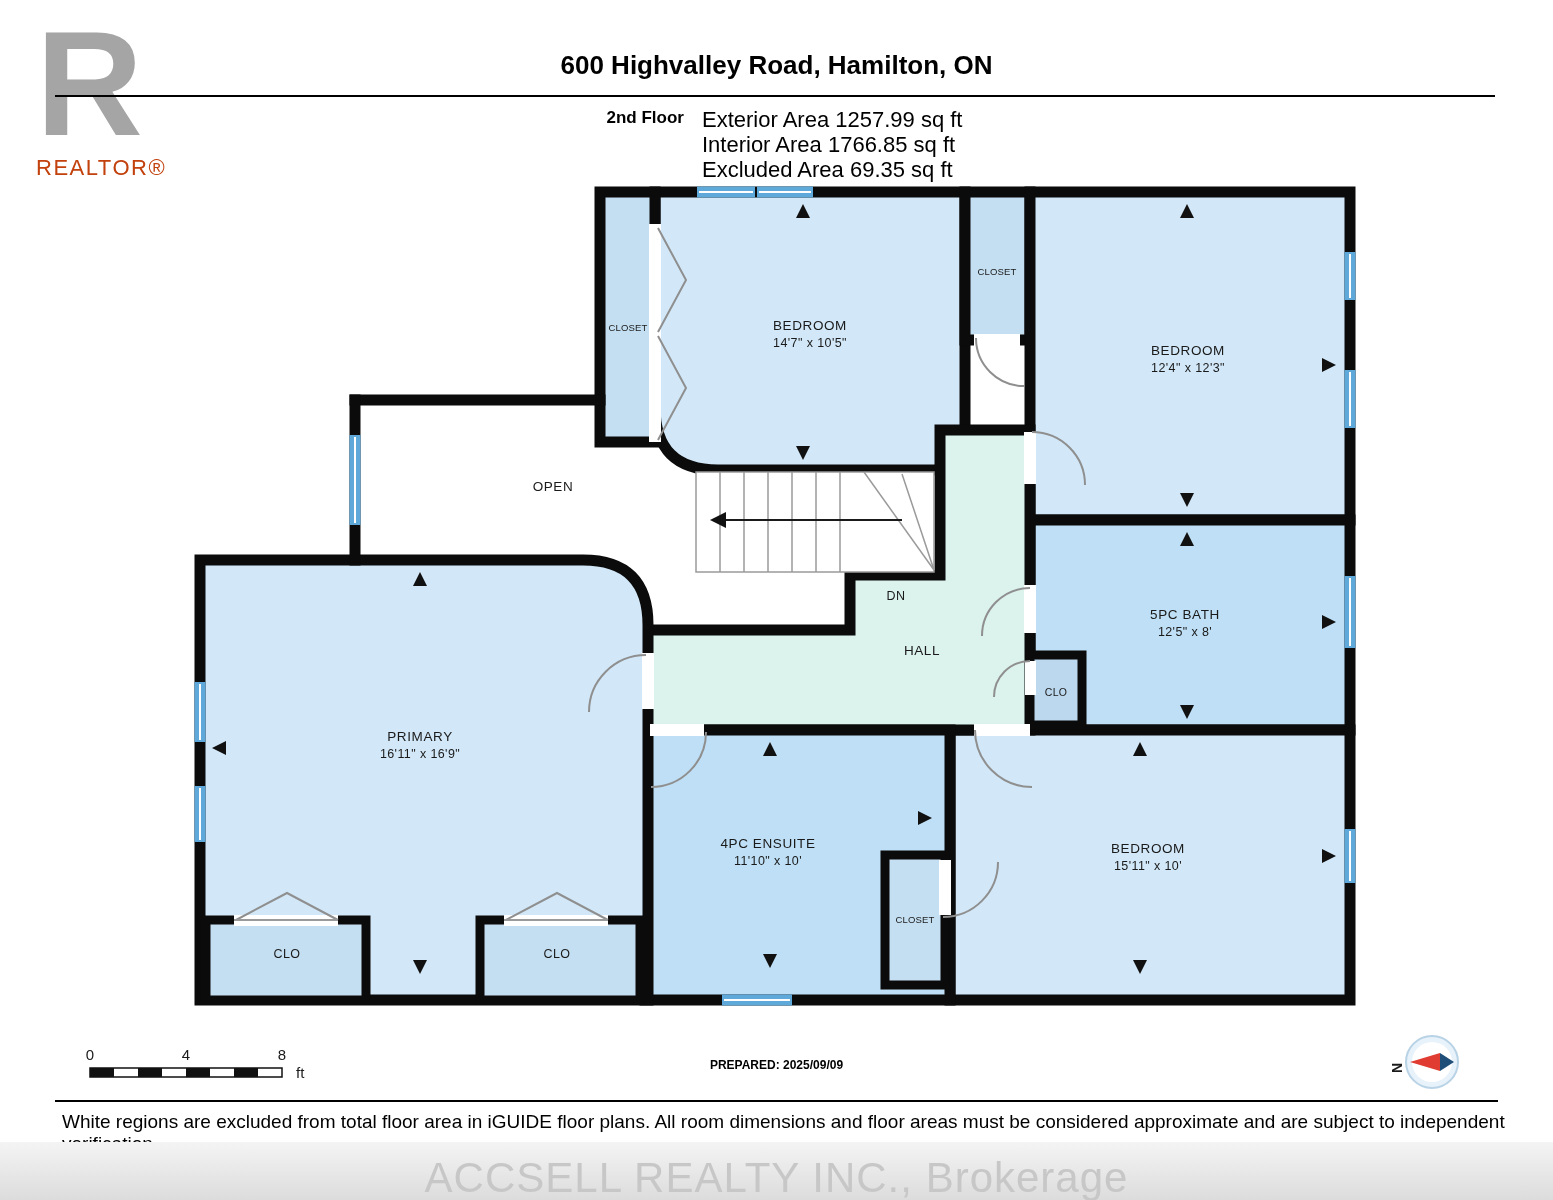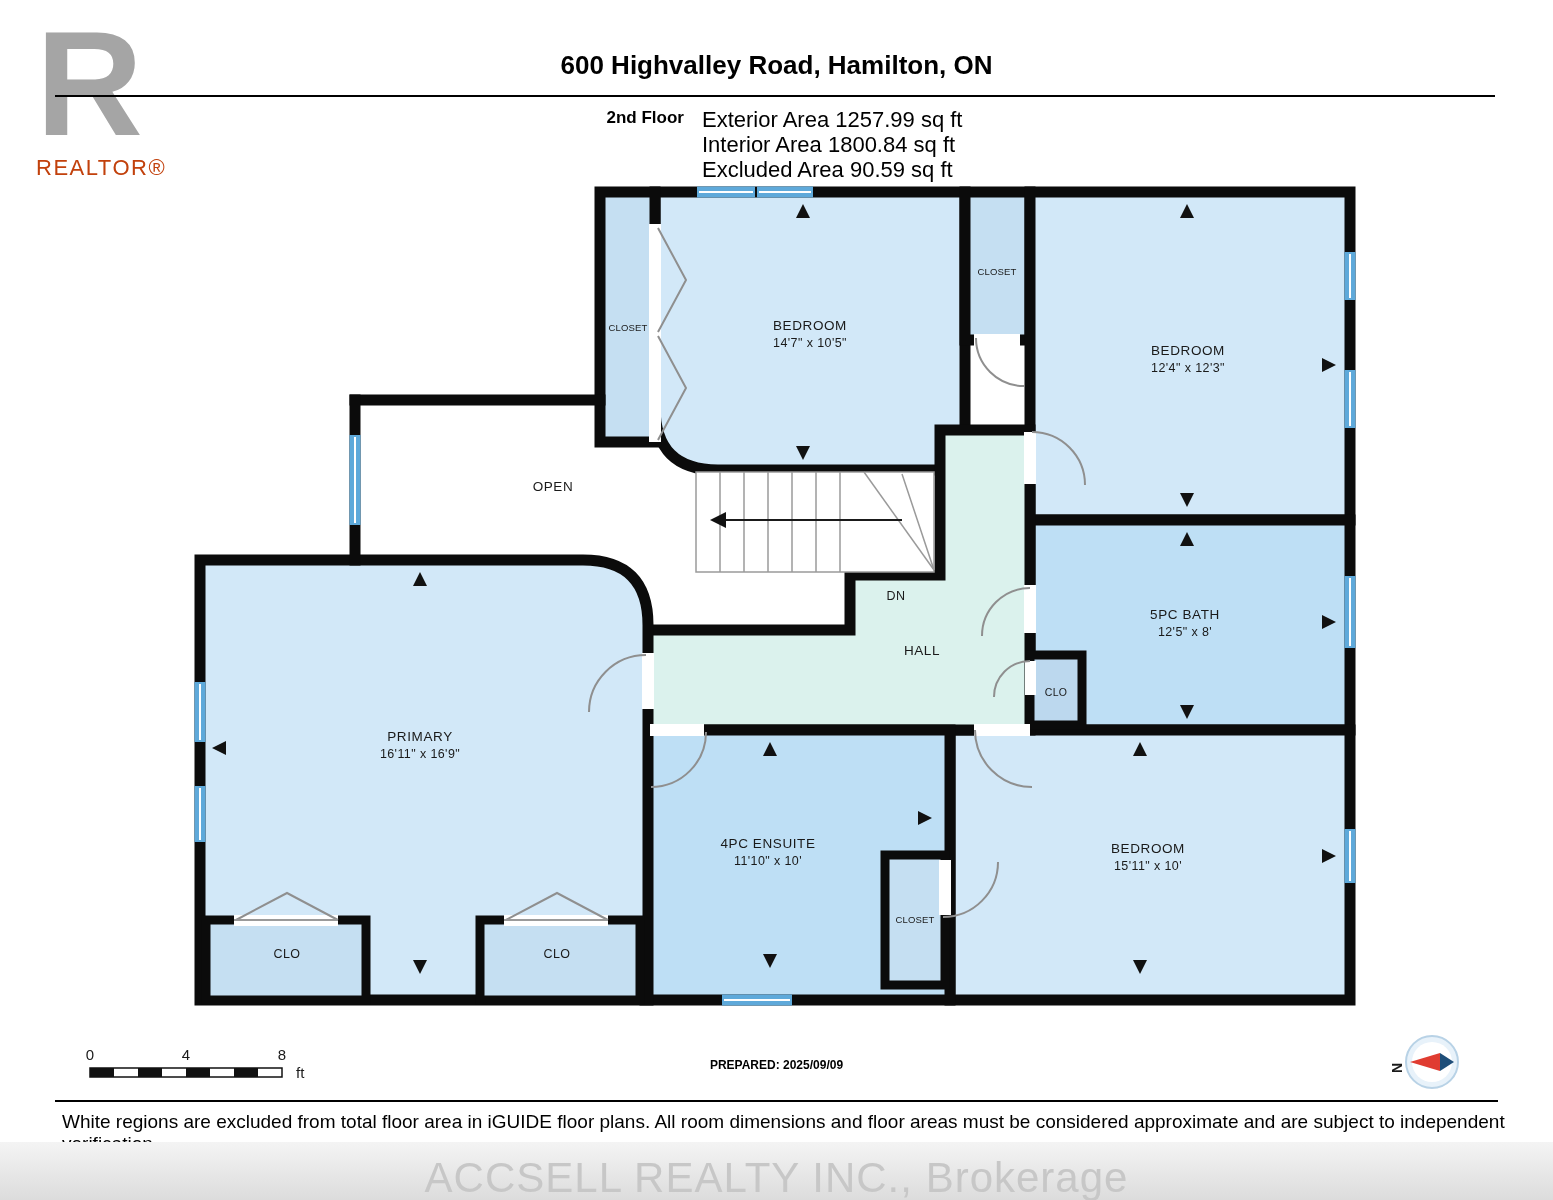--- a/index.html
+++ b/index.html
@@ -206,22 +206,22 @@
   <div class="logo-text">REALTOR®</div>
 </div>
 
 <div class="overlay title">600 Highvalley Road, Hamilton, ON</div>
 <div class="overlay title-rule"></div>
 
 <div class="overlay floor-info">
   <div class="floor-label">2nd Floor</div>
   <div class="areas">
     <div>Exterior Area 1257.99 sq ft</div>
-    <div>Interior Area 1800.84 sq ft</div>
-    <div>Excluded Area 90.59 sq ft</div>
+    <div>Interior Area 1766.85 sq ft</div>
+    <div>Excluded Area 69.35 sq ft</div>
   </div>
 </div>
 
 <div class="overlay prepared">PREPARED: 2025/09/09</div>
 <div class="overlay footer-rule"></div>
 <div class="overlay disclaimer">White regions are excluded from total floor area in iGUIDE floor plans. All room dimensions and floor areas must be considered approximate and are subject to independent verification.</div>
 
 <div class="overlay watermark-band">
   <span>ACCSELL REALTY INC., Brokerage</span>
 </div>

